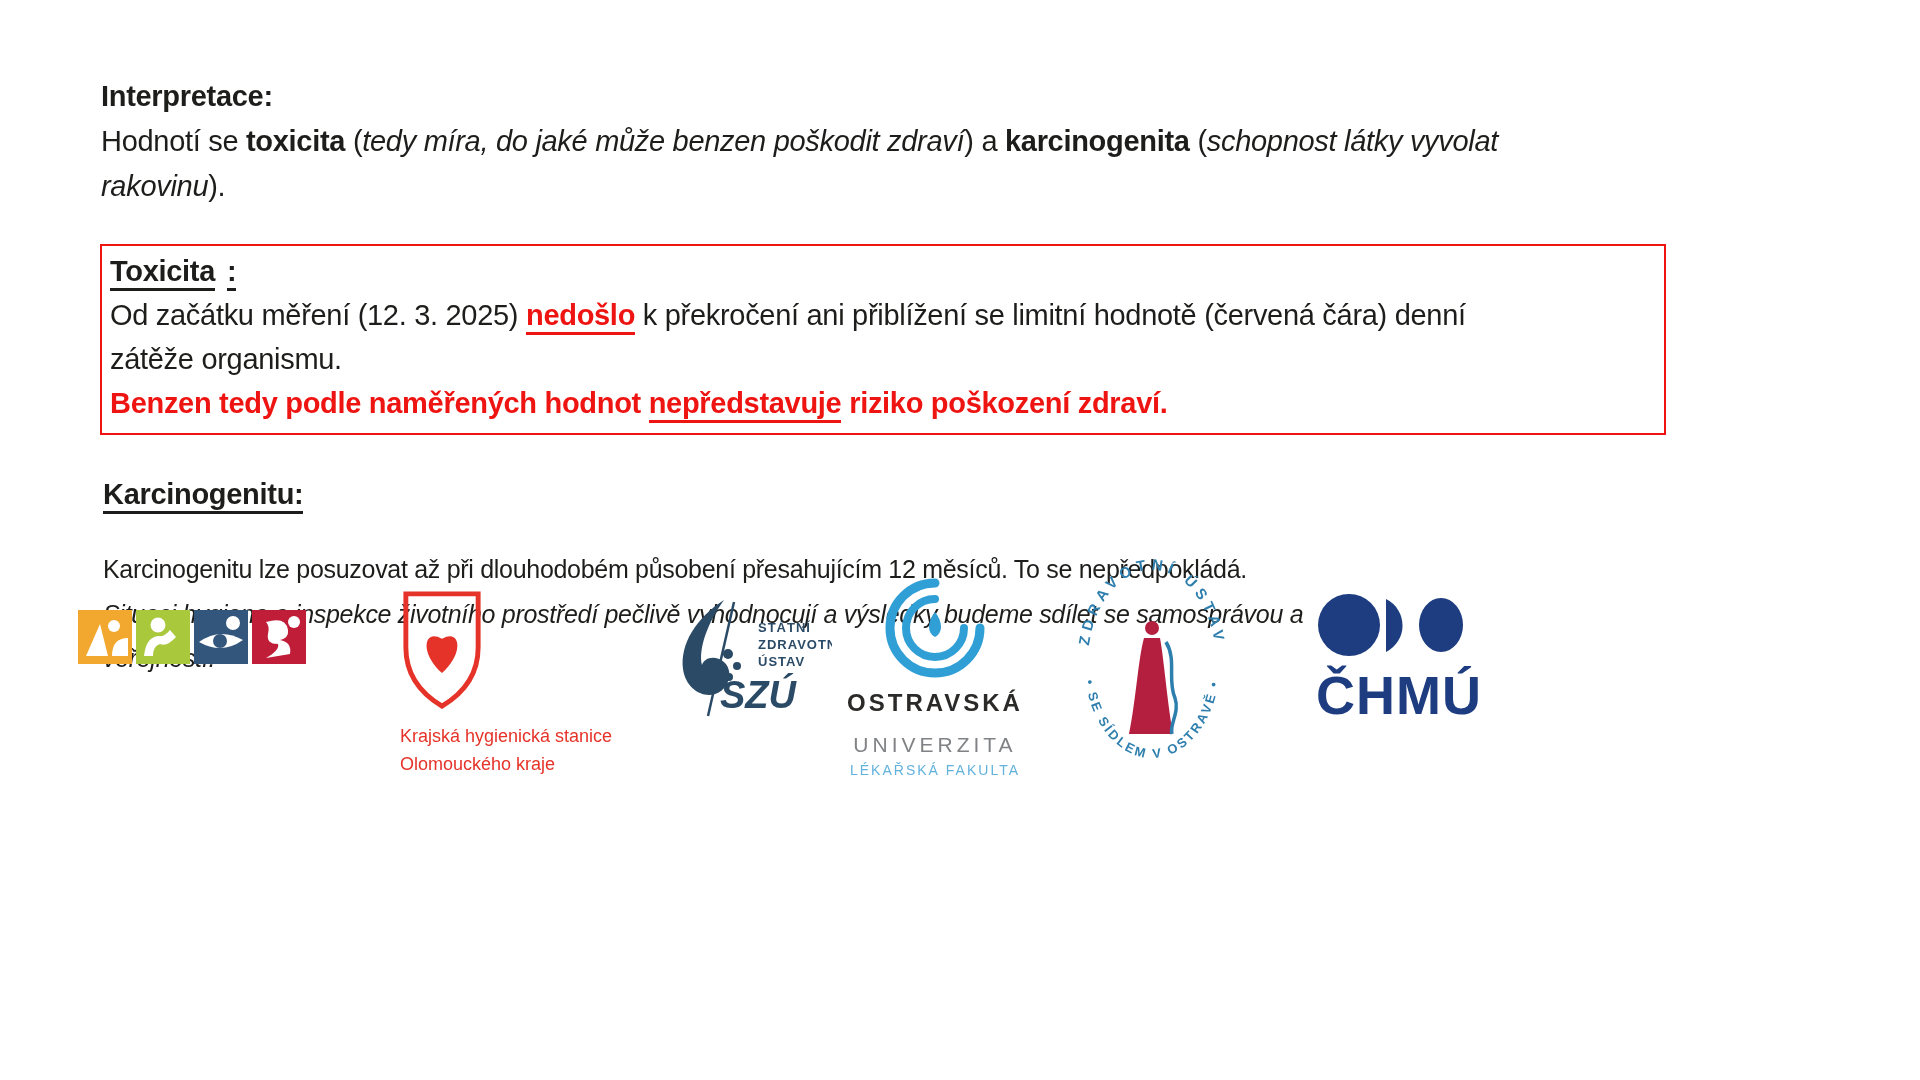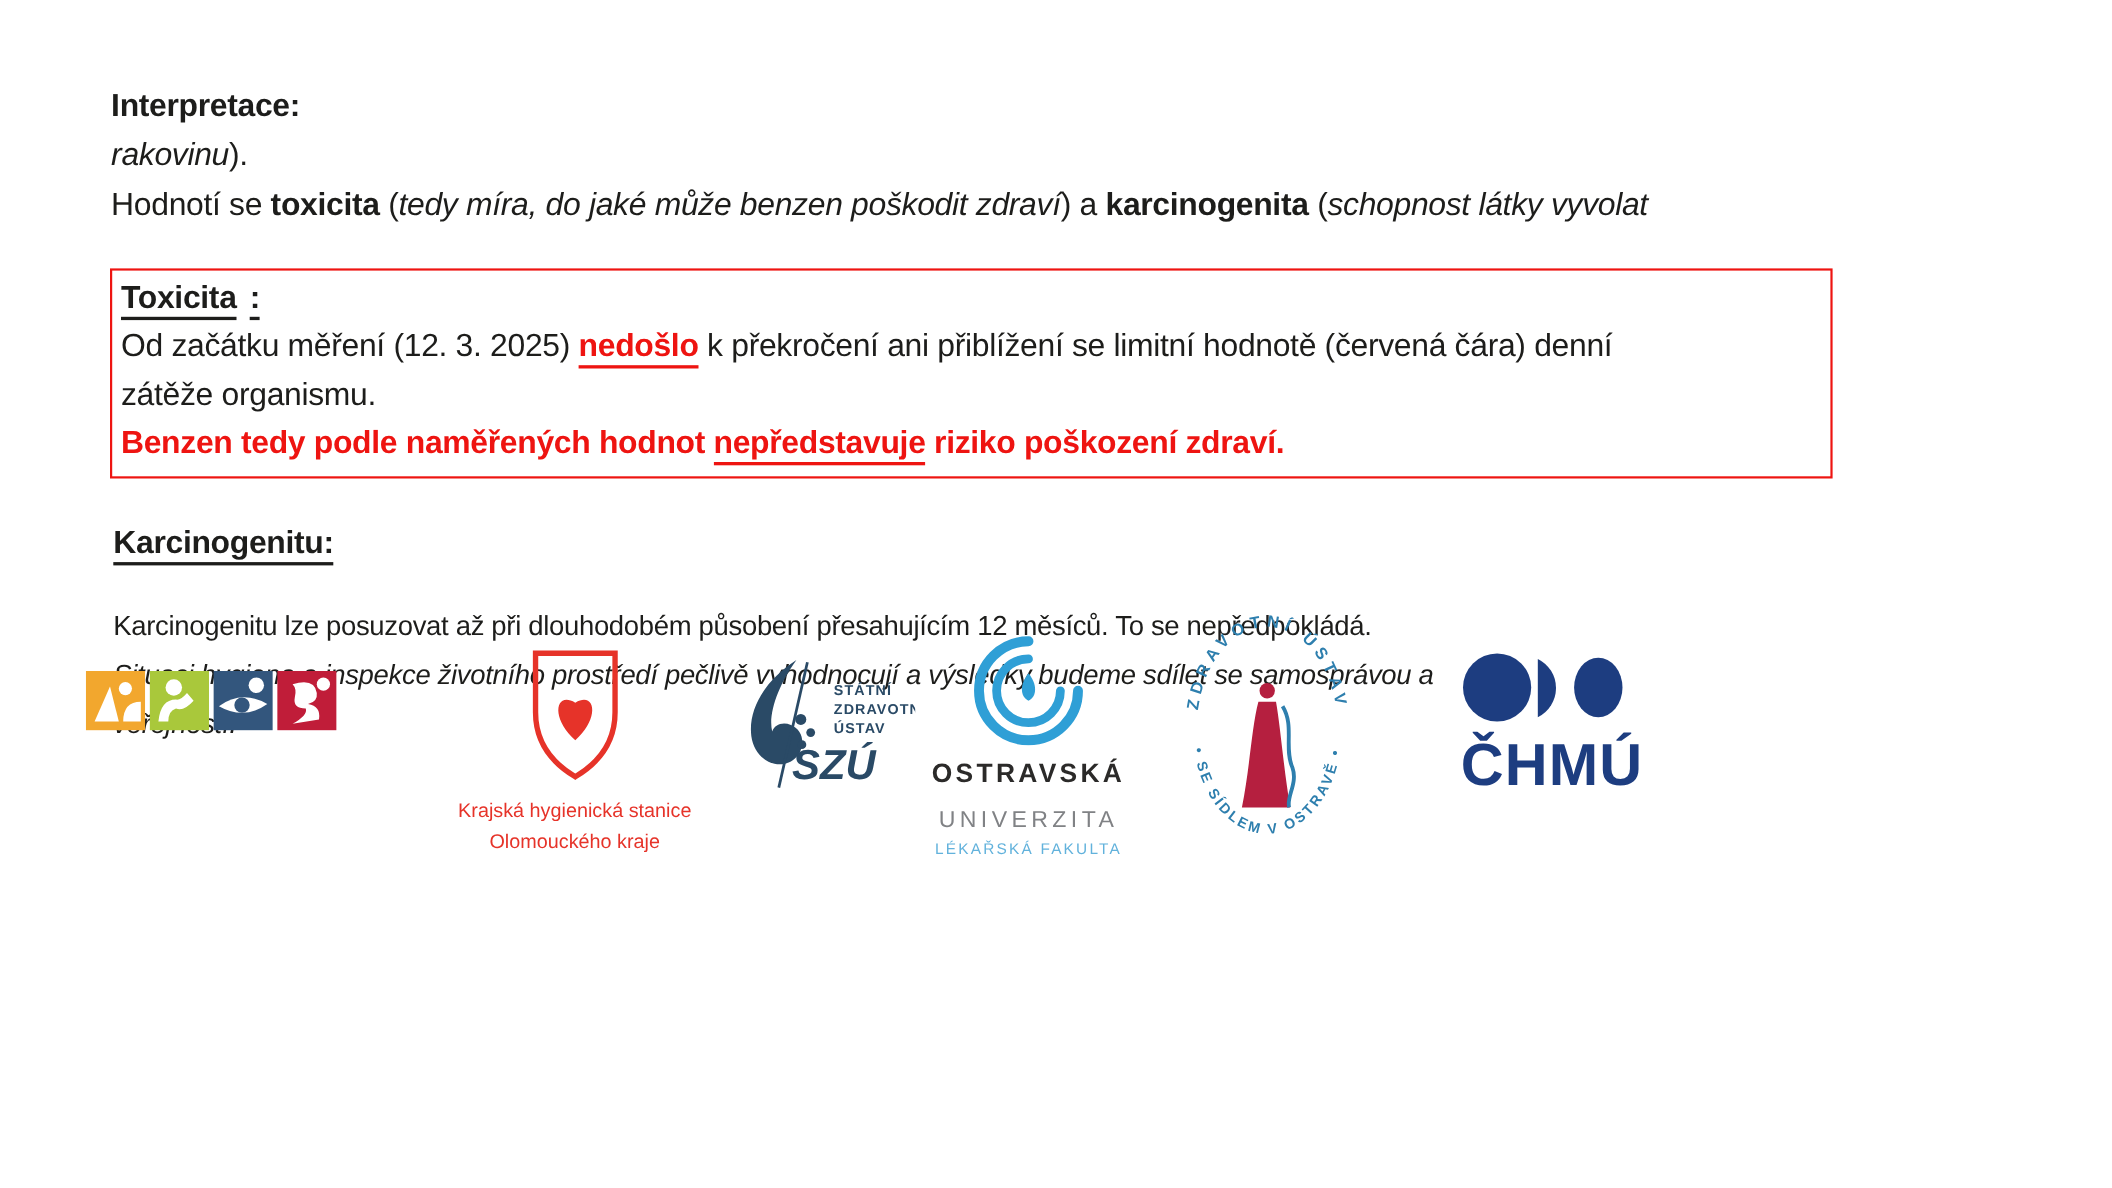--- a/index.html
+++ b/index.html
@@ -20,44 +20,44 @@
   .karc-head{position:absolute;left:103px;top:478px;font-size:29px;letter-spacing:-0.3px;}
   .karc-body{position:absolute;left:103px;top:547px;font-size:25px;line-height:44.5px;letter-spacing:-0.3px;}
 
   
   .logo{position:absolute;}
   .logo-ministry{left:78px;top:610px;}
   .mz-tiles{display:flex;gap:4px;}
   .mz-tiles svg{display:block;}
   .mz-text{margin-top:13px;font-size:23px;line-height:29px;letter-spacing:0.4px;color:var(--ministry-blue);}
 
-  .logo-khs{left:400px;top:588px;width:245px;text-align:center;}
+  .logo-khs{left:400px;top:588px;width:245px;text-align:left;}
   .khs-text{margin-top:6px;font-size:18px;line-height:28px;color:var(--khs-red);}
 
   .logo-szu{left:662px;top:594px;}
 
   .logo-osu{left:840px;top:578px;width:190px;text-align:center;}
   .osu-l1{margin-top:7px;font-size:24px;font-weight:bold;letter-spacing:3px;color:var(--osu-dark);}
   .osu-l2{margin-top:16px;font-size:21px;letter-spacing:4px;color:var(--osu-gray);}
   .osu-l3{margin-top:5px;font-size:14px;letter-spacing:2px;color:var(--osu-light-blue);}
 
   .logo-zu{left:1072px;top:550px;}
 
-  .logo-chmu{left:1316px;top:592px;width:150px;text-align:center;margin-left:12px;}
+  .logo-chmu{left:1316px;top:592px;width:150px;text-align:center;}
   .chmu-text{margin-top:0px;font-size:54px;font-weight:bold;letter-spacing:1px;color:var(--chmu-navy);}
 </style>
 </head>
 <body>
 
 <div class="page">
 
   <div class="intro">
     <div class="line b">Interpretace:</div>
+    <div class="line"><span>Hodnotí se </span><span class="b">toxicita</span><span> (</span><span class="i">tedy míra, do jaké může benzen poškodit zdraví</span><span>) a </span><span class="b">karcinogenita</span><span> (</span><span class="i">schopnost látky vyvolat</span></div>
     <div class="line"><span class="i">rakovinu</span><span>).</span></div>
-    <div class="line"><span>Hodnotí se </span><span class="b">toxicita</span><span> (</span><span class="i">tedy míra, do jaké může benzen poškodit zdraví</span><span>) a </span><span class="b">karcinogenita</span><span> (</span><span class="i">schopnost látky vyvolat</span></div>
   </div>
 
   <div class="redbox">
     <div class="line"><span class="b u3">Toxicita</span><span class="b u3 colon">:</span></div>
     <div class="line"><span>Od začátku měření (12. 3. 2025) </span><span class="b red u3">nedošlo</span><span> k překročení ani přiblížení se limitní hodnotě (červená čára) denní</span></div>
     <div class="line">zátěže organismu.</div>
     <div class="line b red"><span>Benzen tedy podle naměřených hodnot </span><span class="u3">nepředstavuje</span><span> riziko poškození zdraví.</span></div>
   </div>
 
   <div class="karc-head">

